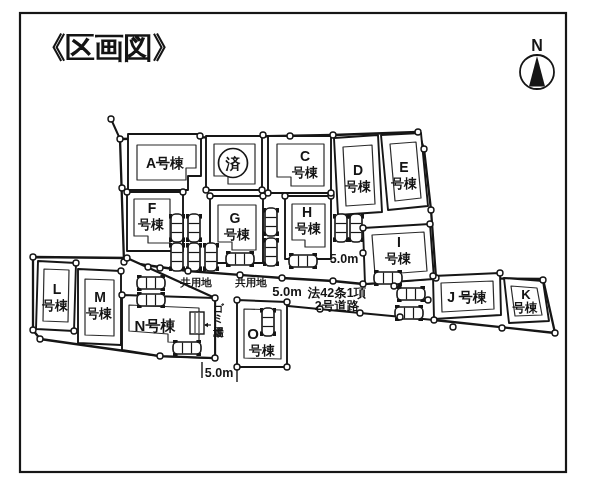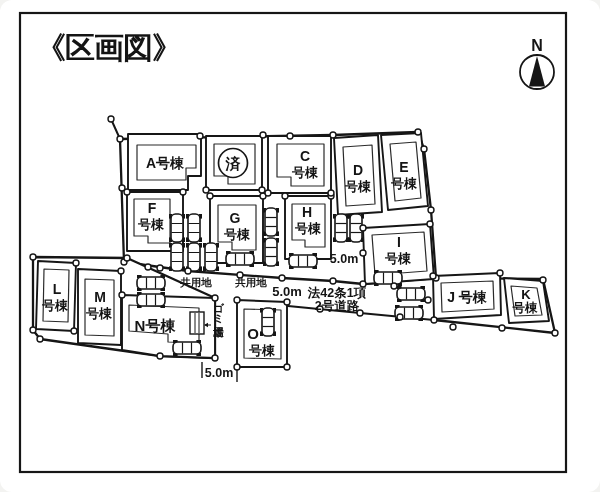--- a/index.html
+++ b/index.html
@@ -1,19 +1,18 @@
 <!DOCTYPE html>
 <html><head>
 <meta charset="utf-8">
 <style>
   html,body{margin:0;padding:0;background:#f3f3f1;}
   .page{
     width:600px;height:492px;background:#ffffff;position:relative;overflow:hidden;
     font-family:"Liberation Sans", sans-serif;
-    border-radius:12px;
   }
   svg text{
     font-family:"Liberation Sans", sans-serif;
     font-weight:700;
     fill:#141414;
   }
   .lot{fill:#ffffff;stroke:#161616;stroke-width:1.9;stroke-linejoin:round;}
   .blk{fill:#ffffff;stroke:#161616;stroke-width:2.3;stroke-linejoin:round;}
   .bld{fill:#ffffff;stroke:#2a2a2a;stroke-width:1.2;stroke-linejoin:round;}
   .rd{fill:none;stroke:#161616;stroke-width:2;stroke-linecap:round;}

